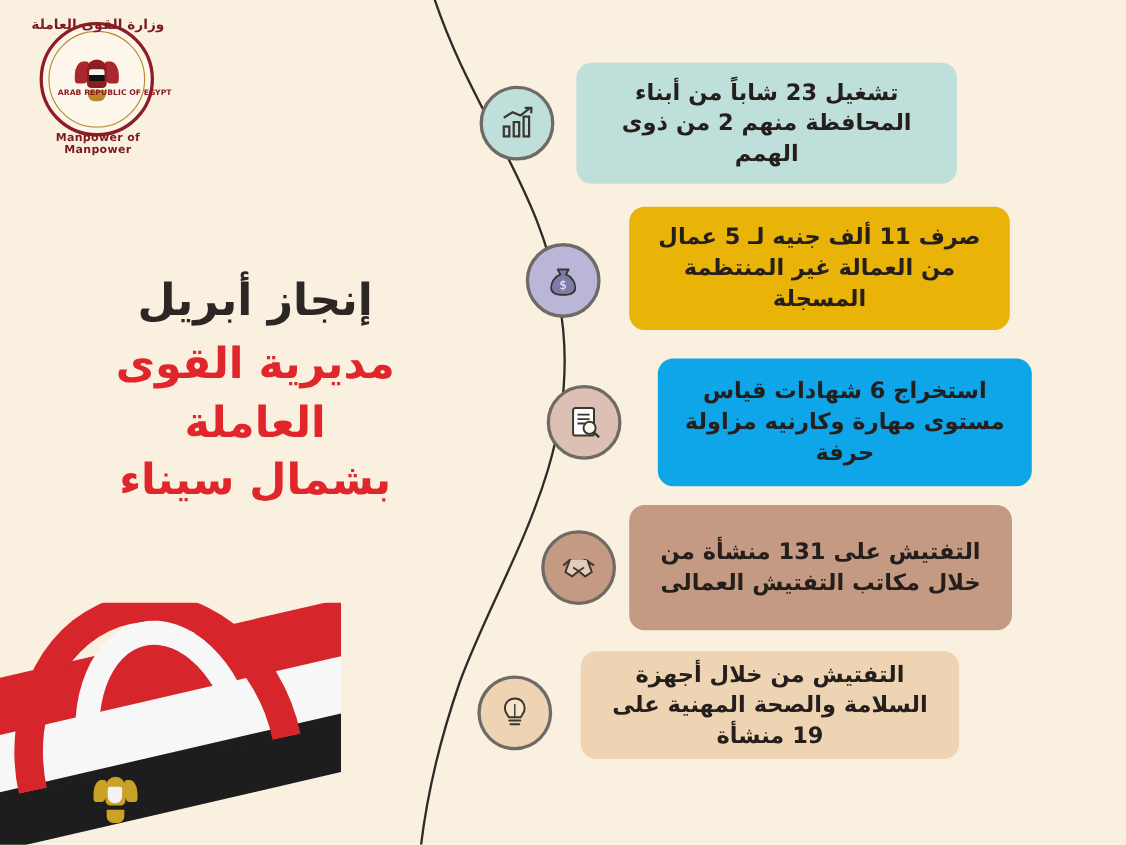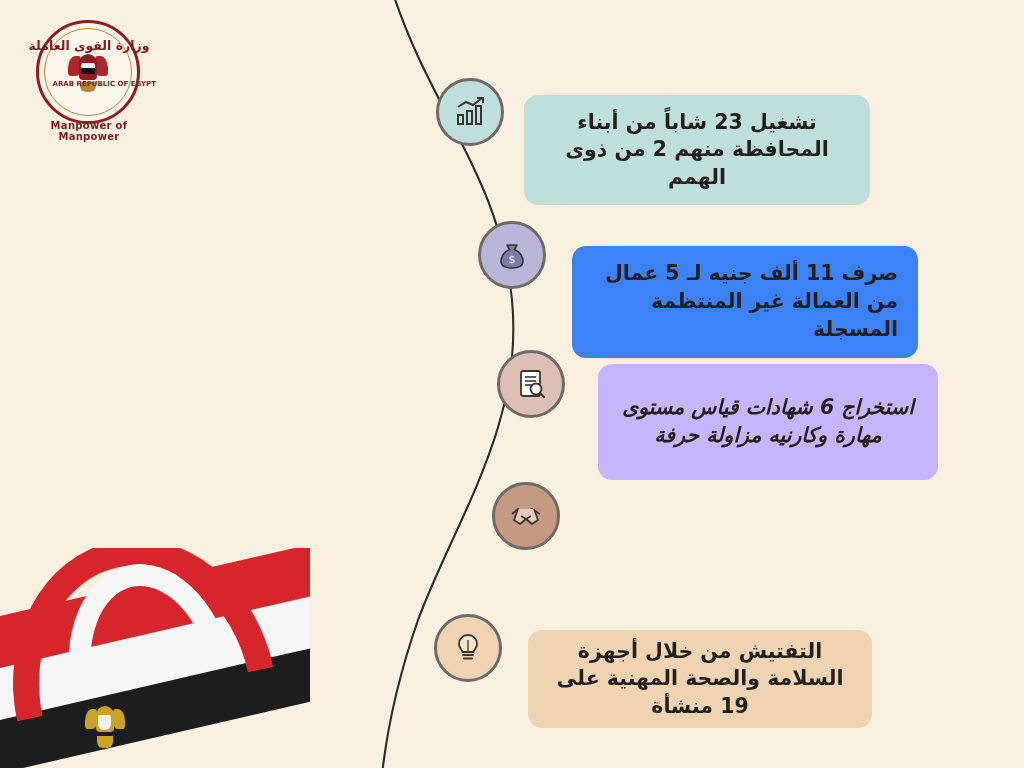--- a/index.html
+++ b/index.html
@@ -99,21 +99,21 @@
   .logo-text-ar,
   .logo-text-en {
     position: absolute;
     width: 134px;
     text-align: center;
     color: #7d1b1e;
     font-weight: bold;
     letter-spacing: 0.3px;
   }
   .logo-text-ar {
-    top: 24px;
+    top: 0;
     font-size: 12.5px;
     text-align: center;
   }
   .logo-text-en {
     top: 106px;
     font-size: 10px;
   }
   .logo-text-sub {
     position: absolute;
     top: 66px;
@@ -259,21 +259,20 @@
     padding: 14px 20px;
     box-sizing: border-box;
     color: #241f1c;
     font-weight: bold;
     font-size: 20.5px;
     line-height: 1.35;
     text-align: center;
     display: flex;
     align-items: center;
     justify-content: center;
-    margin-top: 38px;
   }
 
   .icon-svg { display: block; }
 </style>
 </head>
 <body>
 
 <div id="stage">
 
   <svg class="curve" viewBox="0 0 1024 768">
@@ -287,20 +286,25 @@
       <div class="wing-l"></div>
       <div class="wing-r"></div>
       <div class="body"></div>
       <div class="shield"></div>
       <div class="tail"></div>
     </div>
     <div class="logo-text-sub">ARAB REPUBLIC OF EGYPT</div>
     <div class="logo-text-en">Manpower of Manpower</div>
   </div>
 
+  <div class="title-block">
+    <div class="title-line1">إنجاز أبريل</div>
+    <div class="title-line2">مديرية القوى العاملة</div>
+    <div class="title-line3">بشمال سيناء</div>
+  </div>
 
   <div class="flag">
     <div class="flag-band red"></div>
     <div class="flag-band white"></div>
     <div class="flag-band black"></div>
     <div class="flag-swoosh"></div>
     <div class="flag-swoosh2"></div>
     <div class="flag-emblem">
       <div class="e-wing-l"></div>
       <div class="e-wing-r"></div>
@@ -322,44 +326,47 @@
   <div class="card" style="left:524px; top:57px; width:346px; height:110px; background:#bfe0da;">
     <span>تشغيل 23 شاباً من أبناء المحافظة منهم 2 من ذوى الهمم</span>
   </div>
 
   <div class="node" style="left:478px; top:221px; background:#b9b6d8; border:3px solid #6f6a65;">
     <svg class="icon-svg" width="34" height="34" viewBox="0 0 34 34">
       <path d="M12 7 L22 7 L19.5 11.5 C25 13.5 28 19 28 23.5 C28 28 24 30 17 30 C10 30 6 28 6 23.5 C6 19 9 13.5 14.5 11.5 Z" fill="#7d7ba8" stroke="#3a3531" stroke-width="1.6" stroke-linejoin="round"></path>
       <text x="17" y="25" font-size="11" font-family="DejaVu Sans, sans-serif" fill="#f4f3fb" text-anchor="middle">$</text>
     </svg>
   </div>
-  <div class="card" style="left:572px; top:208px; width:346px; height:112px; background:#3b82f6;text-align:right;">
+  <div class="card" style="left:572px; top:188px; width:346px; height:112px; background:#eab308;">
     <span>صرف 11 ألف جنيه لـ 5 عمال من العمالة غير المنتظمة المسجلة</span>
   </div>
 
   <div class="node" style="left:497px; top:350px; background:#dcc0b4; border:3px solid #6f6a65;">
     <svg class="icon-svg" width="34" height="34" viewBox="0 0 34 34">
       <rect x="7" y="4" width="19" height="25" rx="2" fill="#fff" stroke="#3a3531" stroke-width="1.8"></rect>
       <line x1="11" y1="10" x2="22" y2="10" stroke="#3a3531" stroke-width="1.6"></line>
       <line x1="11" y1="14" x2="22" y2="14" stroke="#3a3531" stroke-width="1.6"></line>
       <line x1="11" y1="18" x2="18" y2="18" stroke="#3a3531" stroke-width="1.6"></line>
       <circle cx="22" cy="22" r="5.5" fill="#fdf6ea" stroke="#3a3531" stroke-width="1.8"></circle>
       <line x1="26" y1="26" x2="30" y2="30" stroke="#3a3531" stroke-width="2.2" stroke-linecap="round"></line>
     </svg>
   </div>
-  <div class="card" style="left:598px; top:326px; width:340px; height:116px; background:#c4b5fd;font-style:italic;">
+  <div class="card" style="left:598px; top:326px; width:340px; height:116px; background:#0ea5e9;">
     <span>استخراج 6 شهادات قياس مستوى مهارة وكارنيه مزاولة حرفة</span>
   </div>
 
   <div class="node" style="left:492px; top:482px; background:#c59a82; border:3px solid #6f6a65;">
     <svg class="icon-svg" width="36" height="36" viewBox="0 0 36 36">
       <path d="M4 16 L10 11 L17 14 L24 11 L32 16" fill="none" stroke="#3a3531" stroke-width="1.8" stroke-linejoin="round"></path>
       <path d="M10 11 L6 22 L12 26 L18 21 L24 26 L30 22 L26 11" fill="#e6cbbb" stroke="#3a3531" stroke-width="1.8" stroke-linejoin="round"></path>
       <path d="M13 18 L18 21 L23 18" fill="none" stroke="#3a3531" stroke-width="1.6"></path>
     </svg>
+  </div>
+  <div class="card" style="left:572px; top:459px; width:348px; height:114px; background:#c59a82;">
+    <span>التفتيش على 131 منشأة من خلال مكاتب التفتيش العمالى</span>
   </div>
 
   <div class="node" style="left:434px; top:614px; background:#eed4b2; border:3px solid #6f6a65;">
     <svg class="icon-svg" width="34" height="34" viewBox="0 0 34 34">
       <path d="M17 4 C11.5 4 8 8 8 13 C8 16.5 10.5 18.5 11.5 21 L22.5 21 C23.5 18.5 26 16.5 26 13 C26 8 22.5 4 17 4 Z" fill="#f6e6c9" stroke="#3a3531" stroke-width="1.8" stroke-linejoin="round"></path>
       <line x1="12" y1="24" x2="22" y2="24" stroke="#3a3531" stroke-width="1.8" stroke-linecap="round"></line>
       <line x1="13" y1="27.5" x2="21" y2="27.5" stroke="#3a3531" stroke-width="1.8" stroke-linecap="round"></line>
       <line x1="17" y1="9" x2="17" y2="21" stroke="#3a3531" stroke-width="1.3"></line>
     </svg>
   </div>

